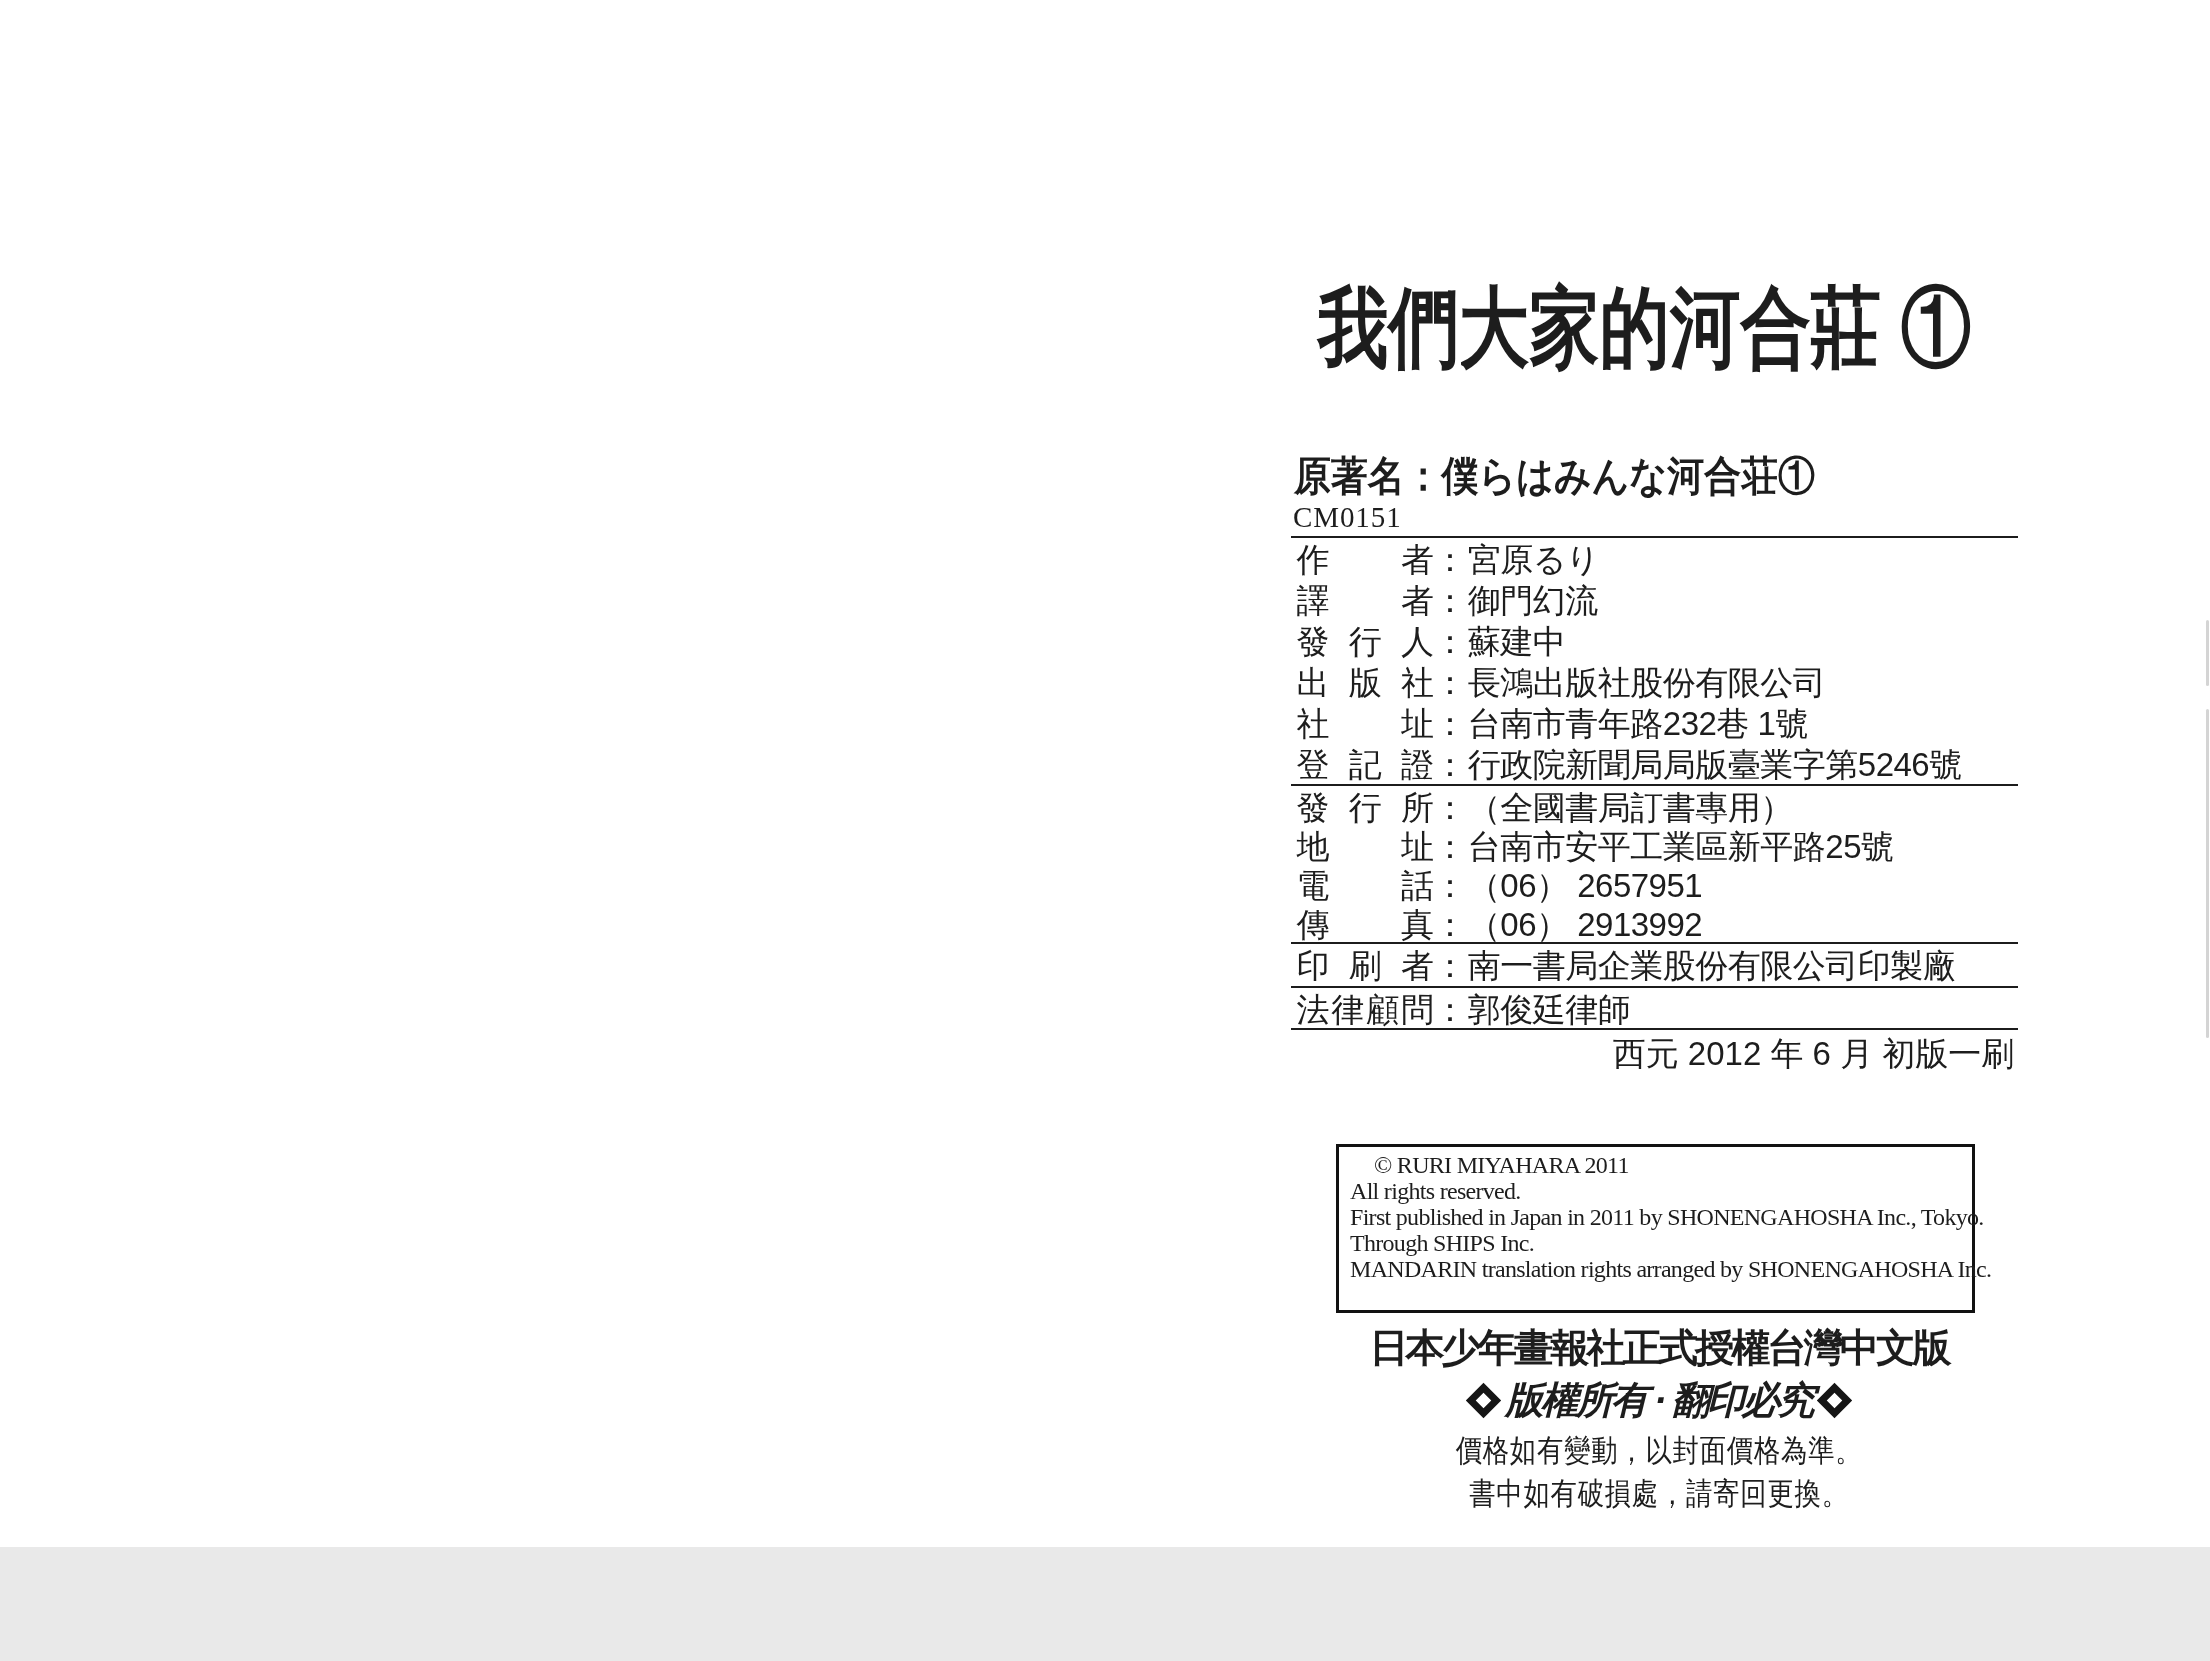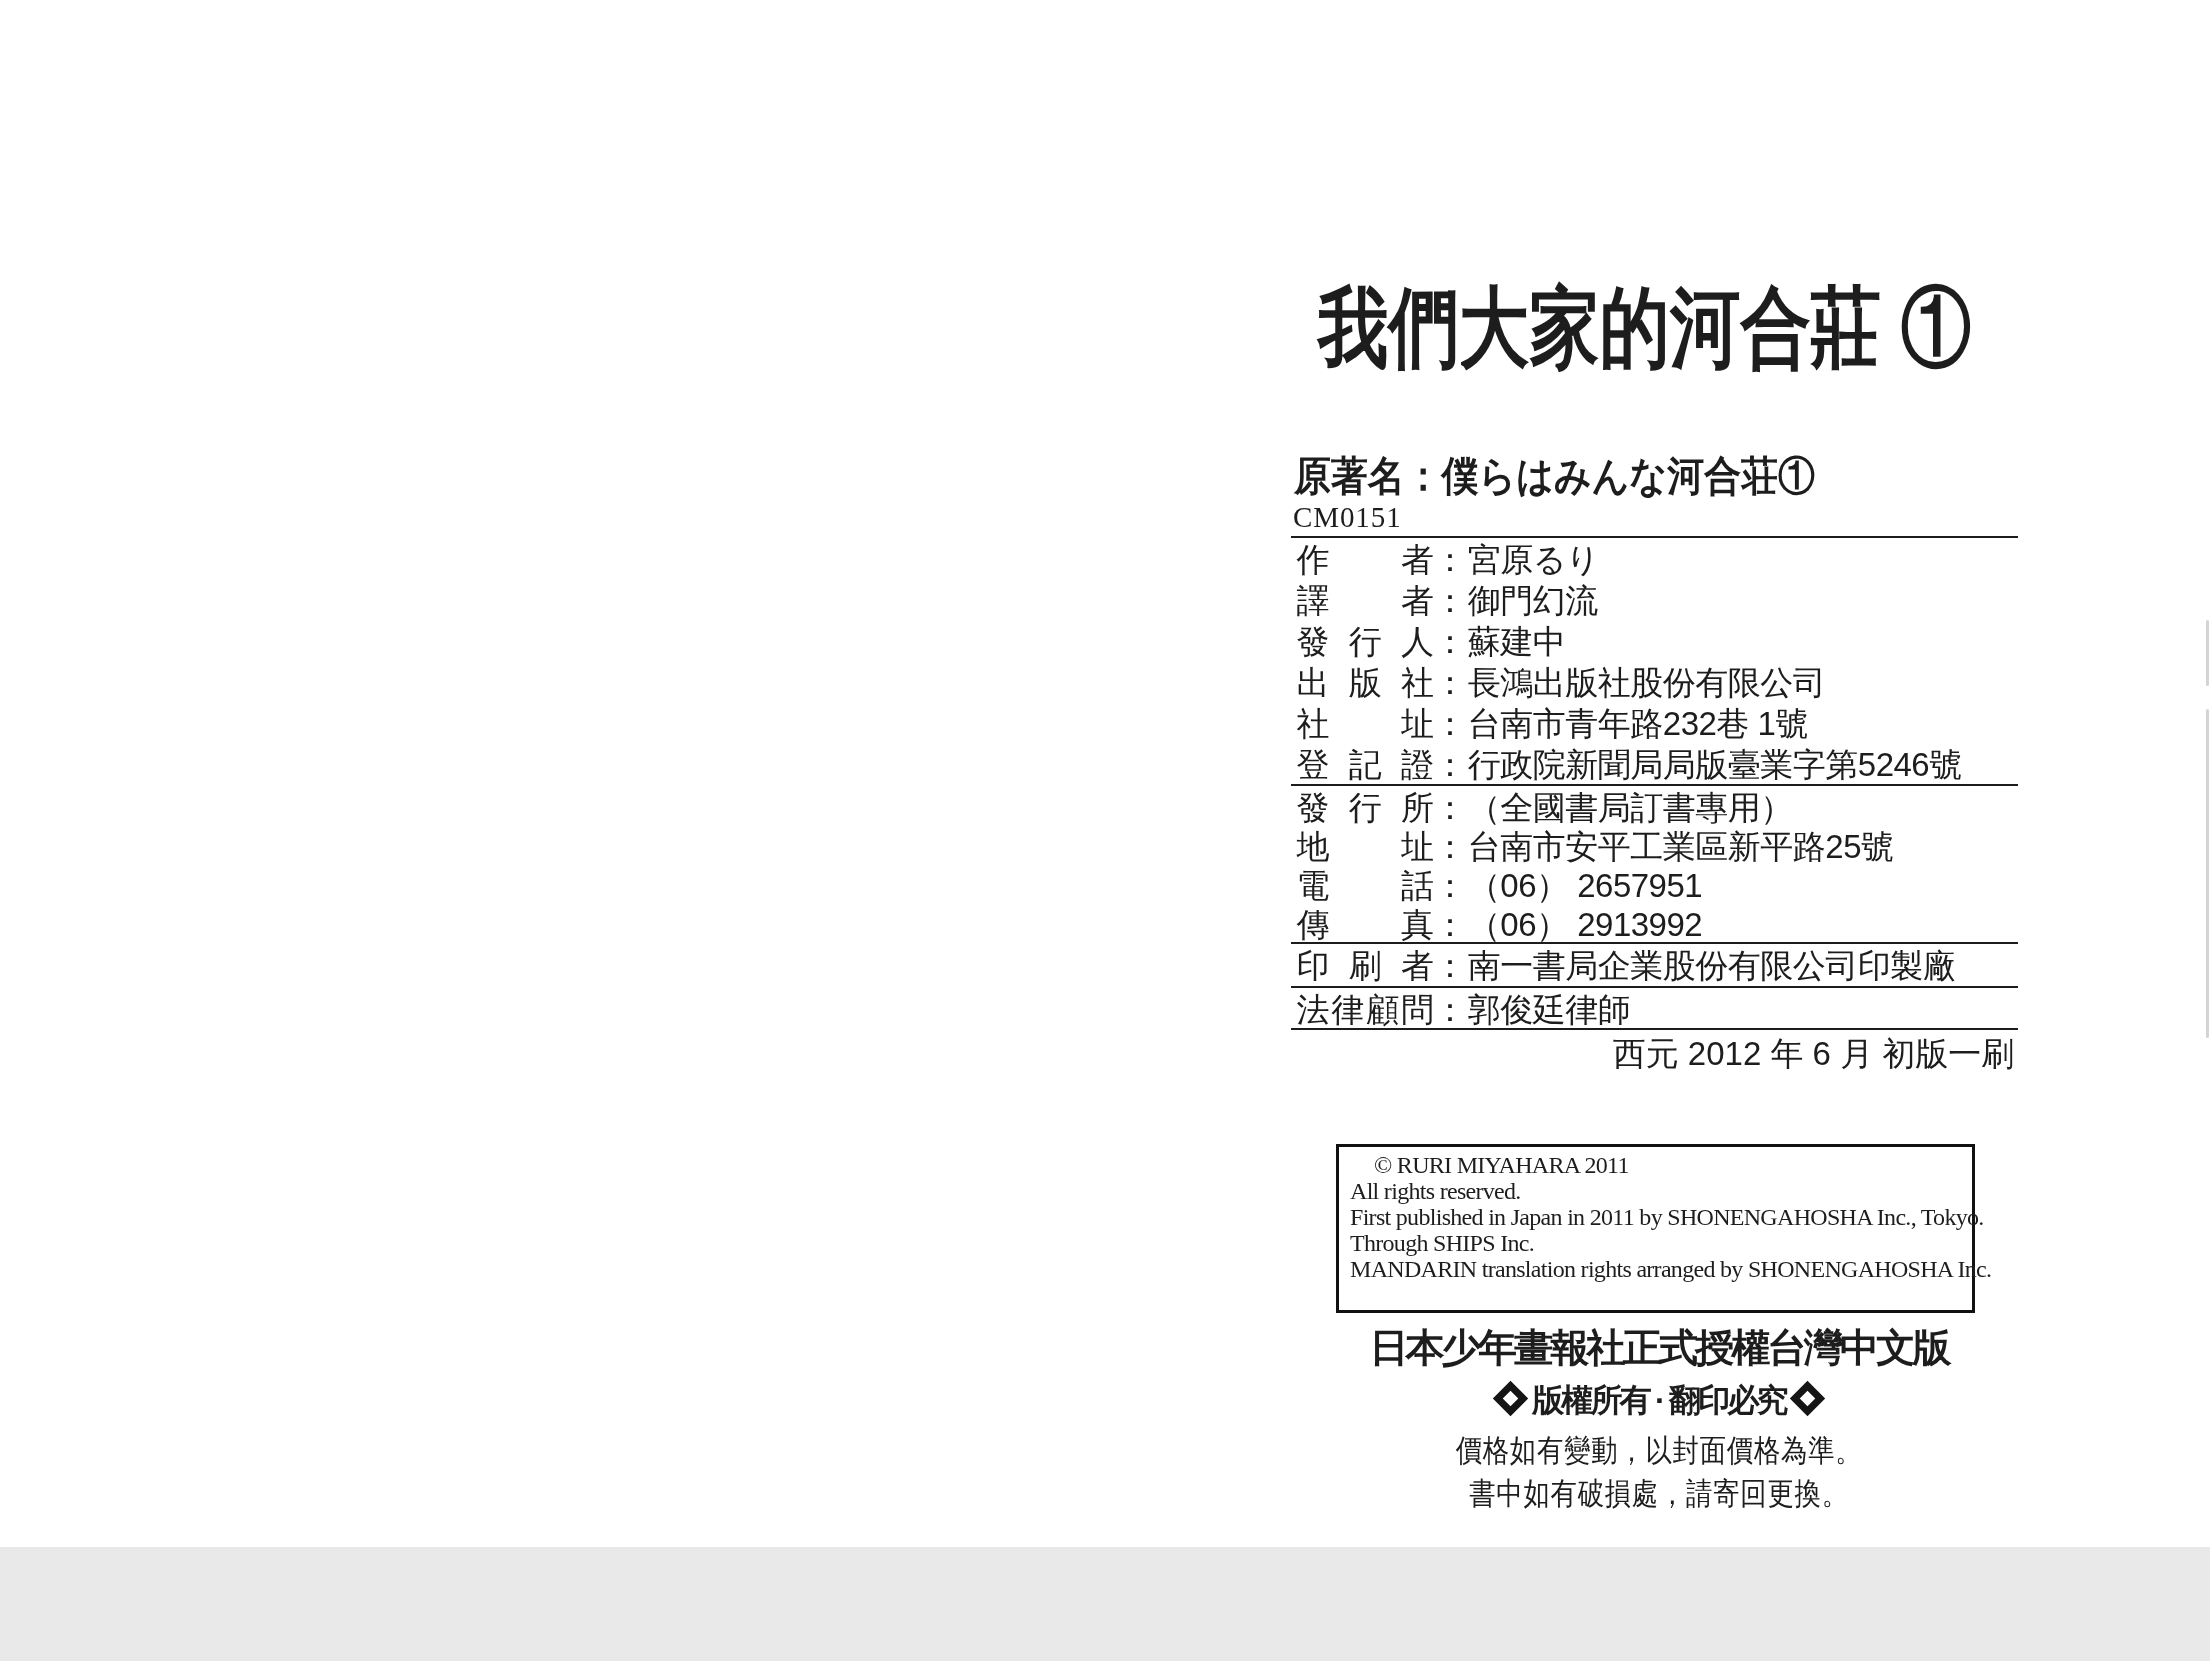--- a/index.html
+++ b/index.html
@@ -72,22 +72,22 @@
   .footer{
     position:absolute;left:1336px;top:1325px;width:646px;
     text-align:center;
   }
   .license-line{
     font-size:39px;font-weight:bold;letter-spacing:-2.8px;
     line-height:46px;white-space:nowrap;
   }
   .rights-line{
     margin-top:7.4px;
-    font-size:32px;font-weight:bold;letter-spacing:-2.8px;
-    line-height:44px;white-space:nowrap;
+    font-size:38px;font-weight:bold;letter-spacing:-2.8px;
+    line-height:44px;white-space:nowrap;font-style:italic;
   }
   .diamond{
     display:inline-block;width:25px;height:25px;
     border:7.4px solid #151515;box-sizing:border-box;
     background:#fff;transform:rotate(45deg);
     margin:0 9.2px;vertical-align:0px;
   }
   .notice-line{
     font-family:"Liberation Serif", serif;
     font-size:31px;line-height:43px;letter-spacing:0.9px;

